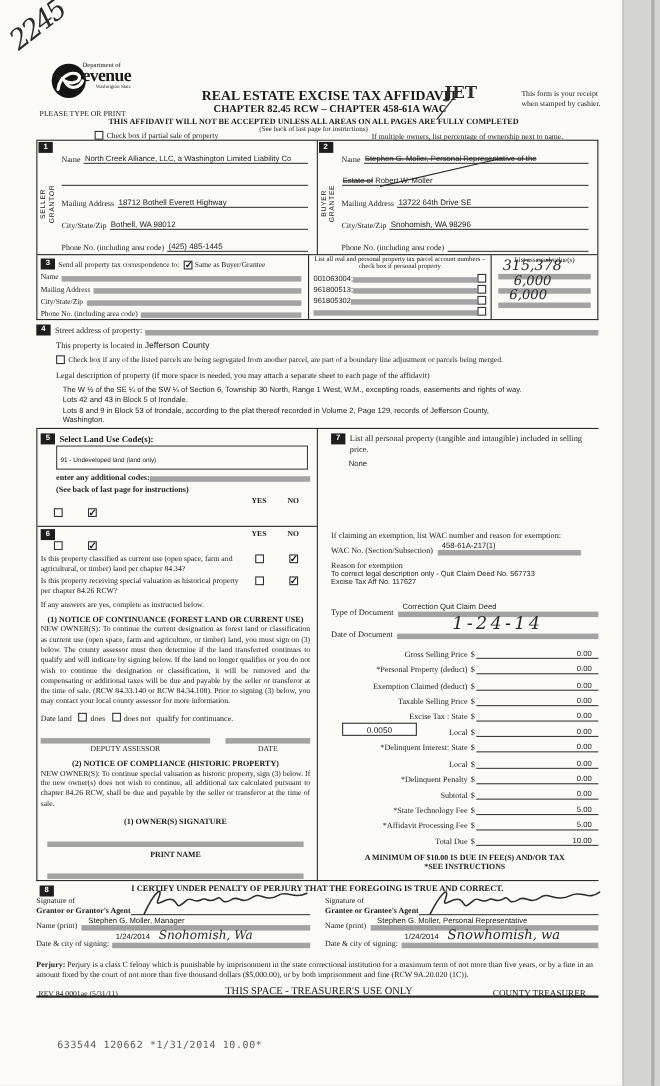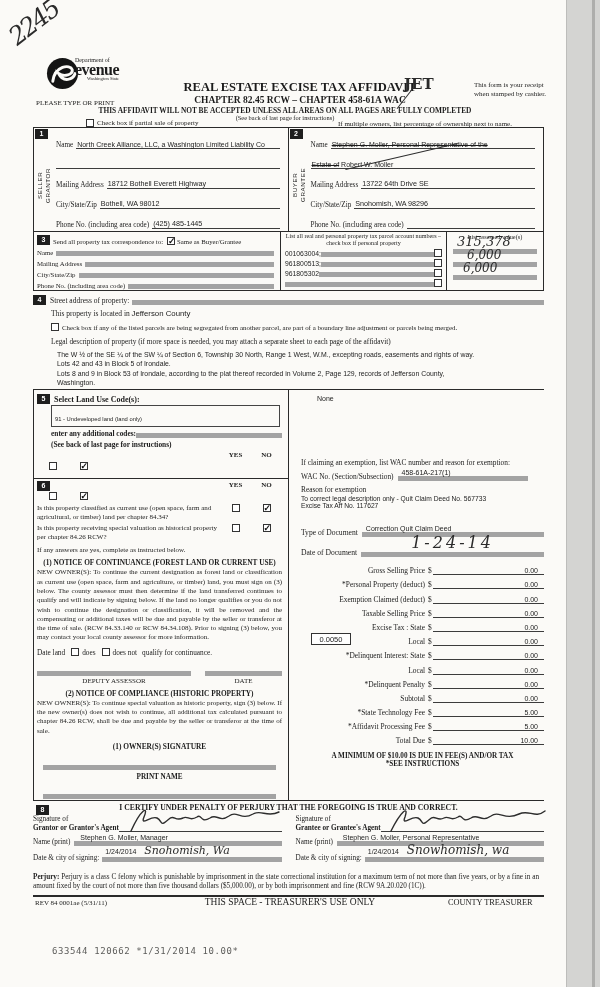--- a/index.html
+++ b/index.html
@@ -29,21 +29,21 @@
   .prow .lab { white-space:nowrap; margin-right:3px; }
   .prow .val { flex:1; border-bottom:1px solid #3c3c3c; font-family:"Liberation Sans",sans-serif; padding-left:1px; white-space:nowrap; }
   .qrow { display:flex; align-items:flex-start; font-size:7px; margin-top:3px; }
   .qtext { width:186px; line-height:8.6px; }
   .qcell { width:31px; text-align:center; flex:none; }
   .mrow { display:flex; align-items:flex-end; height:14.2px; font-size:7.4px; position:relative; }
   .mrow .mlab { width:124px; text-align:right; white-space:nowrap; flex:none; }
   .mrow .cur { margin:0 1px 0 3px; }
   .mrow .mline { flex:1; border-bottom:1px solid #3c3c3c; text-align:right; font-family:"Liberation Sans",sans-serif;
                  font-size:7px; padding-right:6px; }
-  .ratebox { position:absolute; left:10px; bottom:1px; width:40px; height:12px; border:1px solid #333;
+  .ratebox { position:absolute; left:10px; bottom:1px; width:68px; height:12px; border:1px solid #333;
              text-align:center; font:7.5px "Liberation Sans",sans-serif; line-height:11px; background:#fff; }
   .sigline { position:relative; flex:1; border-bottom:1px solid #3c3c3c; height:10px; }
   .sigline svg { position:absolute; left:6px; bottom:-4px; overflow:visible; }
   .hline { position:absolute; border-top:1.2px solid #2e2e2e; }
 </style>
 </head>
 <body>
 
 <div class="page">
 
@@ -300,20 +300,24 @@
         <div class="b ctr" style="font-size:7.3px; margin-top:4px;">(2) NOTICE OF COMPLIANCE (HISTORIC PROPERTY)</div>
         <div style="font-size:7px; line-height:9.3px; text-align:justify; margin-top:1px;">NEW OWNER(S): To continue special valuation as historic property, sign (3) below. If the new owner(s) does not wish to continue, all additional tax calculated pursuant to chapter 84.26 RCW, shall be due and payable by the seller or transferor at the time of sale.</div>
         <div class="b ctr" style="font-size:7.4px; margin-top:6px;">(1) OWNER(S) SIGNATURE</div>
         <div class="ul" style="margin:14px 6px 0 6px;"></div>
         <div class="b ctr" style="font-size:7.2px; margin-top:3px;">PRINT NAME</div>
         <div class="ul" style="margin:13px 6px 0 6px;"></div>
       </div>
     </div>
 
     <div class="abs" style="left:268px; top:0; width:243px; height:411px;">
+      <div class="flex" style="align-items:flex-start; margin-top:4px;">
+        <span class="num" style="margin-right:4px;">7</span>
+        <span style="font-size:7.6px; line-height:10px; width:215px;">List all  personal property (tangible and intangible) included in selling price.</span>
+      </div>
       <div class="sans" style="font-size:7px; margin:5px 0 0 16px;">None</div>
 
       <div style="font-size:7.4px; margin-top:56px;">If claiming an exemption, list WAC number and reason for exemption:</div>
       <div class="flex" style="font-size:7.4px; height:14px;">
         <span>WAC No. (Section/Subsection)</span>
         <span class="ul sans" style="width:130px; font-size:7px; margin-left:4px; padding-left:4px;">458-61A-217(1)</span>
       </div>
       <div style="font-size:7.4px; margin-top:4px;">Reason for exemption</div>
       <div class="sans" style="font-size:6.7px; margin-top:1px;">To correct legal description only - Quit Claim Deed No. 567733</div>
       <div class="sans" style="font-size:6.7px;">Excise Tax Aff No. 117627</div>
@@ -449,21 +453,21 @@
           <span>Date &amp; city of signing:</span>
           <span class="ul fill" style="margin-left:3px; padding-left:3px; white-space:nowrap;">
             <span class="sans" style="font-size:7px;">1/24/2014</span>
             <span class="hand" style="font-size:12px; margin-left:6px;">Snowhomish, wa</span>
           </span>
         </div>
       </div>
     </div>
   </div>
 
-  <div class="abs" style="left:33px; top:873px; width:511px; font-size:7.2px; line-height:9.4px; border-bottom:2px solid #2a2a2a; padding-bottom:3px;">
+  <div class="abs" style="left:33px; top:873px; width:511px; font-size:7.2px; line-height:9.4px; border-bottom:2px solid #2a2a2a; padding-bottom:13px;">
     <span class="b">Perjury:</span>
     <span>Perjury is a class C felony which is punishable by imprisonment in the state correctional institution for a maximum term of not more than five years, or by a fine in an amount fixed by the court of not more than five thousand dollars ($5,000.00), or by both imprisonment and fine (RCW 9A.20.020 (1C)).</span>
   </div>
 
   <div class="abs" style="left:35px; top:899px; font-size:7px;">REV 84 0001ae (5/31/11)</div>
   <div class="abs ctr" style="left:150px; top:897px; width:280px; font-size:9.5px;">THIS SPACE - TREASURER'S USE ONLY</div>
   <div class="abs" style="left:448px; top:898px; font-size:8.3px;">COUNTY TREASURER</div>
 
   <div class="abs" style="left:52px; top:946px; font-family:'DejaVu Sans Mono',monospace; font-size:9px; color:#5d5d5b; letter-spacing:0.6px;">633544 120662 *1/31/2014 10.00*</div>
 

